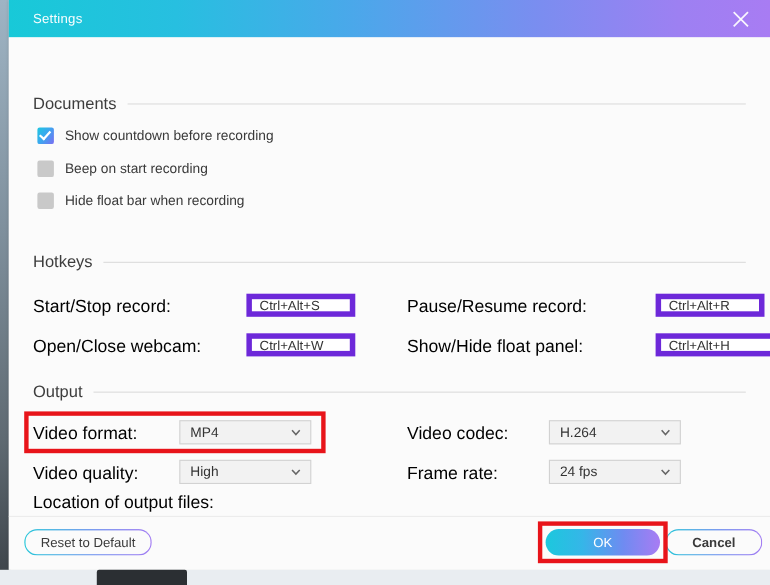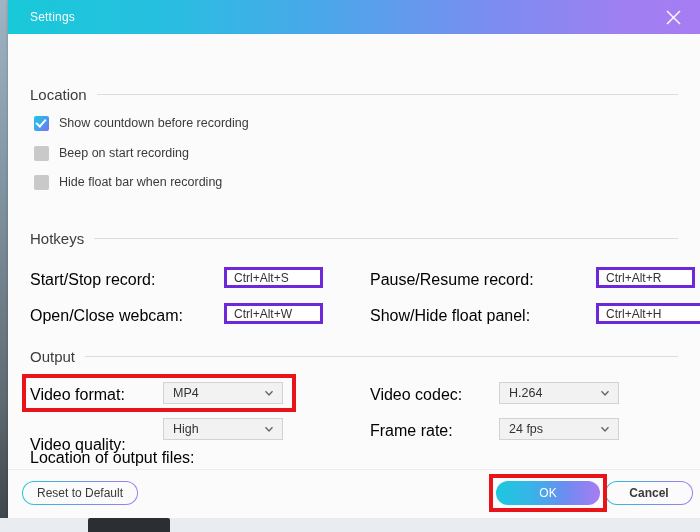--- a/index.html
+++ b/index.html
@@ -136,21 +136,21 @@
     border-width: 0 2px 2px 0;
     transform: rotate(42deg);
   }
   .check-label {
     font-size: 12.5px;
     color: #3a3a3a;
   }
 
   .txtinput {
     background: #ffffff;
-    border: 3px solid #6d28d9;
+    border: 5px solid #6d28d9;
     height: 21px;
     font-size: 12px;
     color: #333333;
     display: flex;
     align-items: center;
     padding: 0 7px;
     box-sizing: border-box;
     cursor: text;
   }
 
@@ -273,21 +273,21 @@
         <svg width="17" height="17" viewBox="0 0 17 17">
           <line x1="2" y1="2" x2="15" y2="15" stroke="#ffffff" stroke-width="1.6" opacity="0.92"></line>
           <line x1="15" y1="2" x2="2" y2="15" stroke="#ffffff" stroke-width="1.6" opacity="0.92"></line>
         </svg>
       </div>
     </div>
 
     <div class="dialog-body">
 
       <div class="section-head abs" style="left:22px; top:52px; width:648px;">
-        <span class="label">Location</span>
+        <span class="label">Documents</span>
         <span class="rule"></span>
       </div>
 
       <div class="check-row abs" style="left:26px; top:80px;">
         <span class="cbox checked"></span>
         <span class="check-label">Show countdown before recording</span>
       </div>
 
       <div class="check-row abs" style="left:26px; top:110px;">
         <span class="cbox"></span>
@@ -338,21 +338,21 @@
       </div>
 
       <span class="field-label abs" style="left:362px; top:352px;">Video codec:</span>
       <div class="combo abs" style="left:491px; top:348px; width:120px;">
         <span>H.264</span>
         <svg class="chev" viewBox="0 0 12 12">
           <polyline points="2.5,4.2 6,8 9.5,4.2" fill="none" stroke="#666" stroke-width="1.4"></polyline>
         </svg>
       </div>
 
-      <span class="field-label abs" style="left:22px; top:388px;margin-top:14px;">Video quality:</span>
+      <span class="field-label abs" style="left:22px; top:388px;">Video quality:</span>
       <div class="combo abs" style="left:155px; top:384px; width:120px;">
         <span>High</span>
         <svg class="chev" viewBox="0 0 12 12">
           <polyline points="2.5,4.2 6,8 9.5,4.2" fill="none" stroke="#666" stroke-width="1.4"></polyline>
         </svg>
       </div>
 
       <span class="field-label abs" style="left:362px; top:388px;">Frame rate:</span>
       <div class="combo abs" style="left:491px; top:384px; width:120px;">
         <span>24 fps</span>

